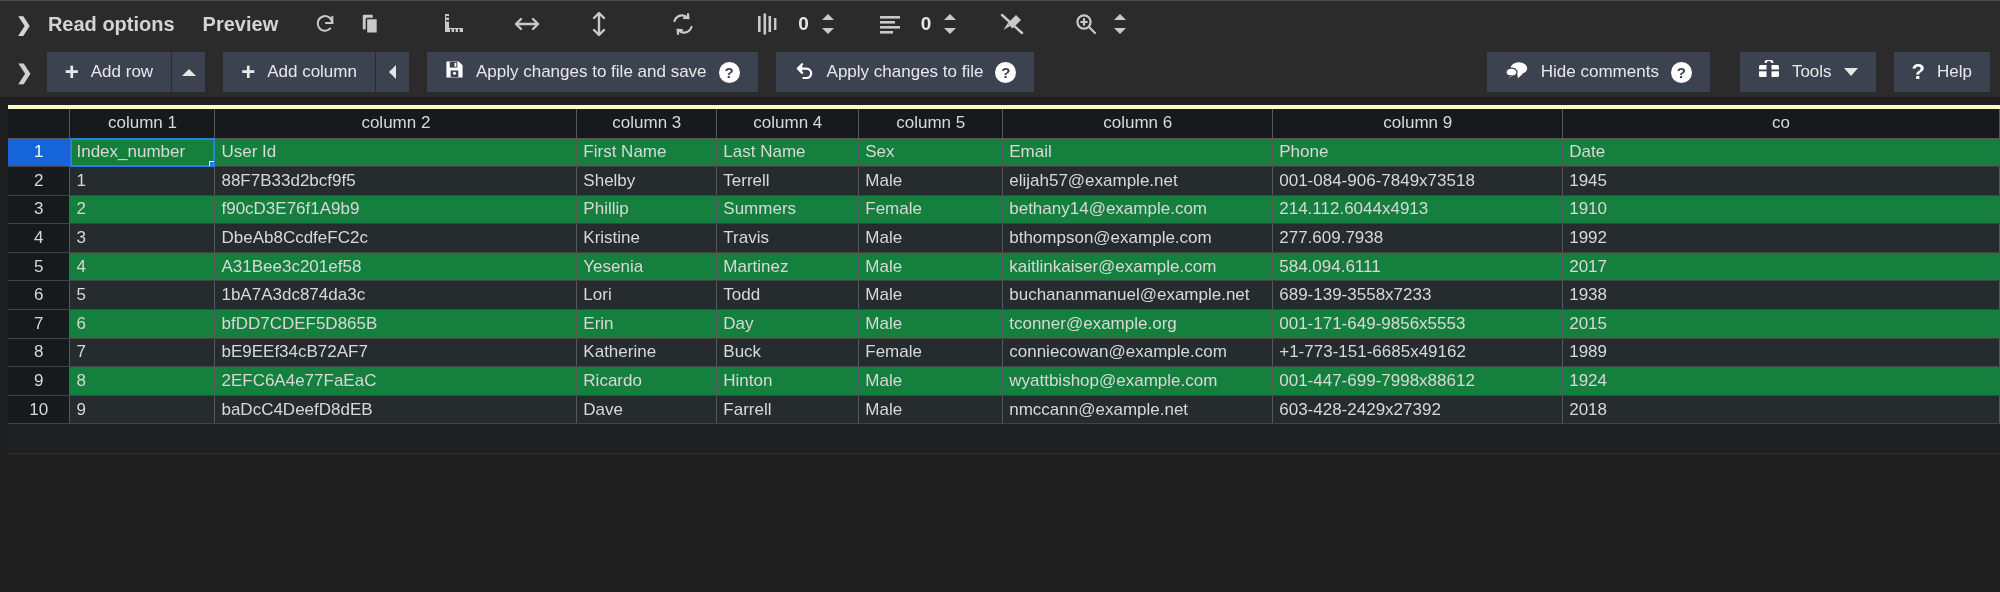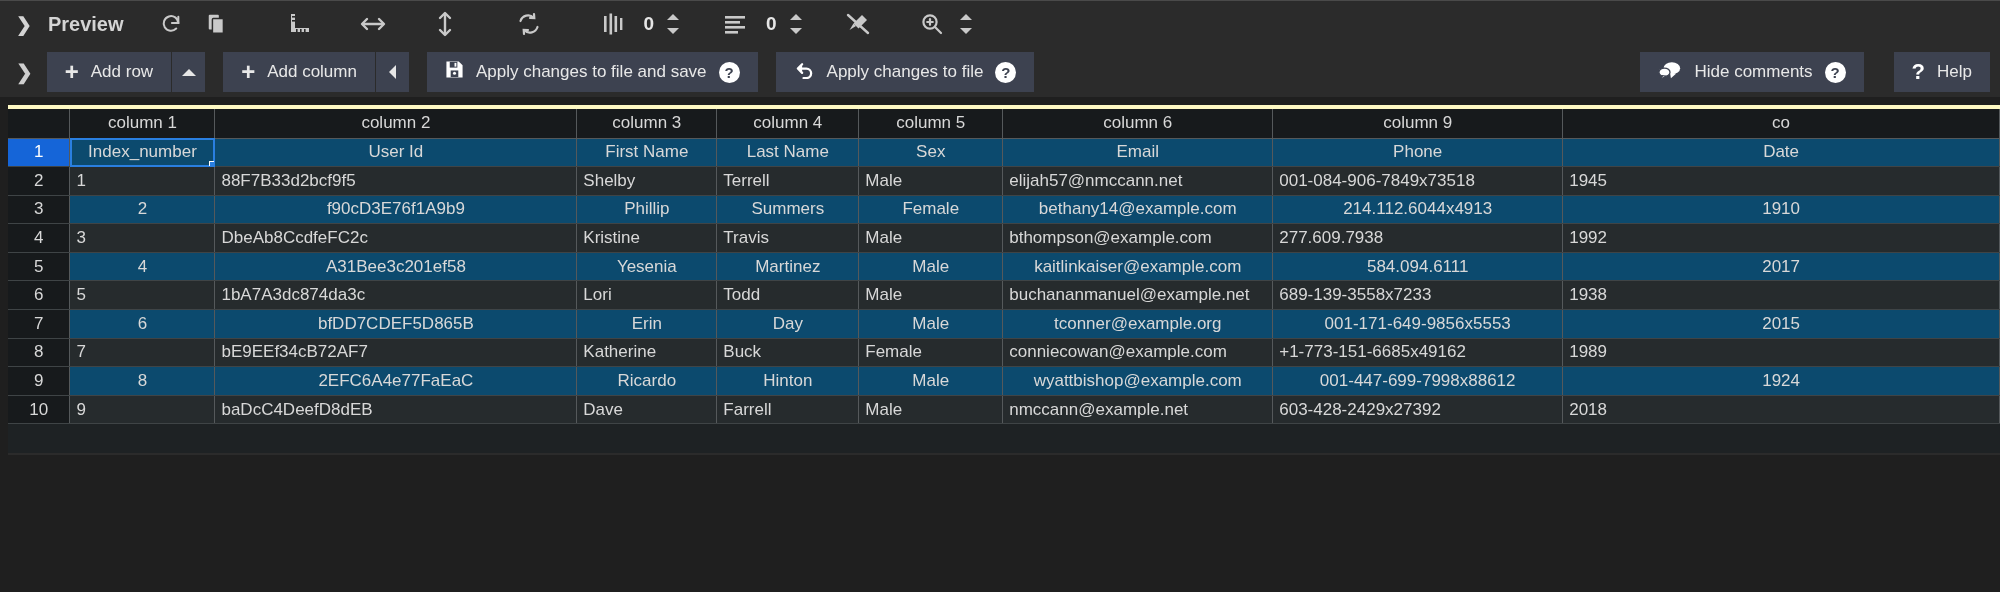--- a/index.html
+++ b/index.html
@@ -133,21 +133,21 @@
   thead th.sel-col { background: #1565d8; color:#ffffff; }
   td.rowhdr {
     background: #171a1c;
     color: #d8d8d8;
     text-align: center;
     border-right: 1px solid #55595b;
     cursor: pointer;
   }
   td.rowhdr.sel { background: #1565d8; color: #ffffff; }
   tr.odd td.cell { background: #262b2d; }
-  tr.even td.cell { background: #0c4a6e; text-align: center; }
+  tr.even td.cell { background: #15803d; }
   td.cell { cursor: cell; }
   td.cell.selected {
     outline: 2px solid #2a7fe0;
     outline-offset: -2px;
     position: relative;
     background: #262b2d;
   }
   .fillhandle {
     position: absolute;
     right: -4px; bottom: -4px;
@@ -161,20 +161,21 @@
   }
   .bottombar .edge { position:absolute; left:8px; top:0px; width:1992px; height:2px; background:#2b2b2b; }
 </style>
 </head>
 <body>
 
 <div id="app">
 
   <div class="toolbar1">
     <span class="chev-right">❯</span>
+    <span class="tb1-text">Read options</span>
     <span class="tb1-text">Preview</span>
 
     <span class="tb1-icon" style="margin-left:10px;">
       <svg width="22" height="22" viewBox="0 0 24 24" fill="none" stroke="#c9c9c9" stroke-width="2.2" stroke-linecap="round">
         <path d="M20 11a8 8 0 1 0-2.3 6"></path>
           <polyline points="20,4 20,11 13,11"></polyline>
       </svg>
     </span>
 
     <span class="tb1-icon">
@@ -326,20 +327,32 @@
           <ellipse cx="15" cy="8" rx="9" ry="6.5"></ellipse>
           <path d="M13 13 l1 6 5.5-5z"></path>
           <ellipse cx="7" cy="12.5" rx="6" ry="4.6" stroke="#3d4250" stroke-width="1.4"></ellipse>
           <path d="M5 16 l-1.5 4.2 4.5-3.6z" stroke="#3d4250" stroke-width="1.2"></path>
         </svg>
       </span>
       <span>Hide comments</span>
       <span class="qmark">?</span>
     </span>
 
+    <span class="btn" style="margin-right:18px;">
+      <span>
+        <svg width="22" height="19" viewBox="0 0 22 19" fill="#ffffff">
+          <path d="M7.5 3 a3.5 3 0 0 1 7 0" fill="none" stroke="#ffffff" stroke-width="2"></path>
+          <rect x="1" y="5" width="20" height="12" rx="1.6"></rect>
+          <rect x="8.5" y="5" width="5" height="12" fill="#3d4250"></rect>
+          <rect x="1" y="9.5" width="20" height="1.8" fill="#3d4250"></rect>
+        </svg>
+      </span>
+      <span>Tools</span>
+      <span class="caret-dn"></span>
+    </span>
 
     <span class="btn">
       <span class="help-q">?</span>
       <span>Help</span>
     </span>
   </div>
 
   <div class="gridwrap">
     <table class="grid">
       <colgroup>
@@ -378,21 +391,21 @@
             <td class="cell">Phone</td>
             <td class="cell">Date</td>
           </tr>
           <tr class="odd">
             <td class="rowhdr">2</td>
             <td class="cell">1</td>
             <td class="cell">88F7B33d2bcf9f5</td>
             <td class="cell">Shelby</td>
             <td class="cell">Terrell</td>
             <td class="cell">Male</td>
-            <td class="cell">elijah57@nmccann.net</td>
+            <td class="cell">elijah57@example.net</td>
             <td class="cell">001-084-906-7849x73518</td>
             <td class="cell">1945</td>
           </tr>
           <tr class="even">
             <td class="rowhdr">3</td>
             <td class="cell">2</td>
             <td class="cell">f90cD3E76f1A9b9</td>
             <td class="cell">Phillip</td>
             <td class="cell">Summers</td>
             <td class="cell">Female</td>

